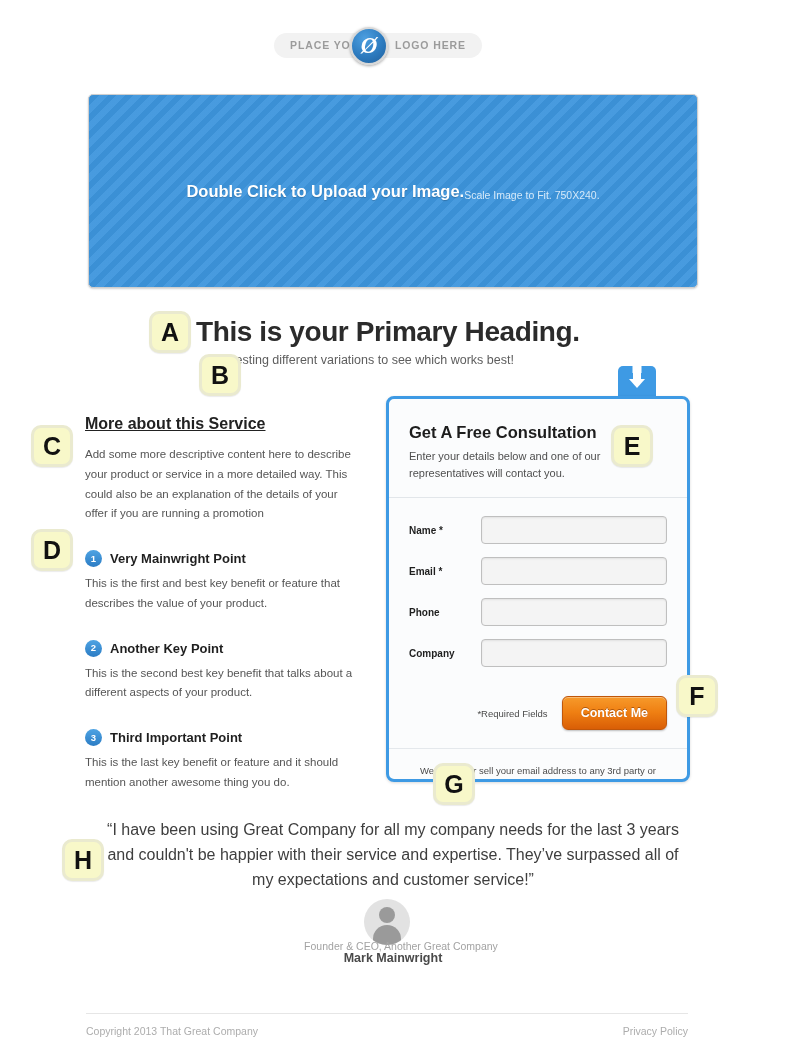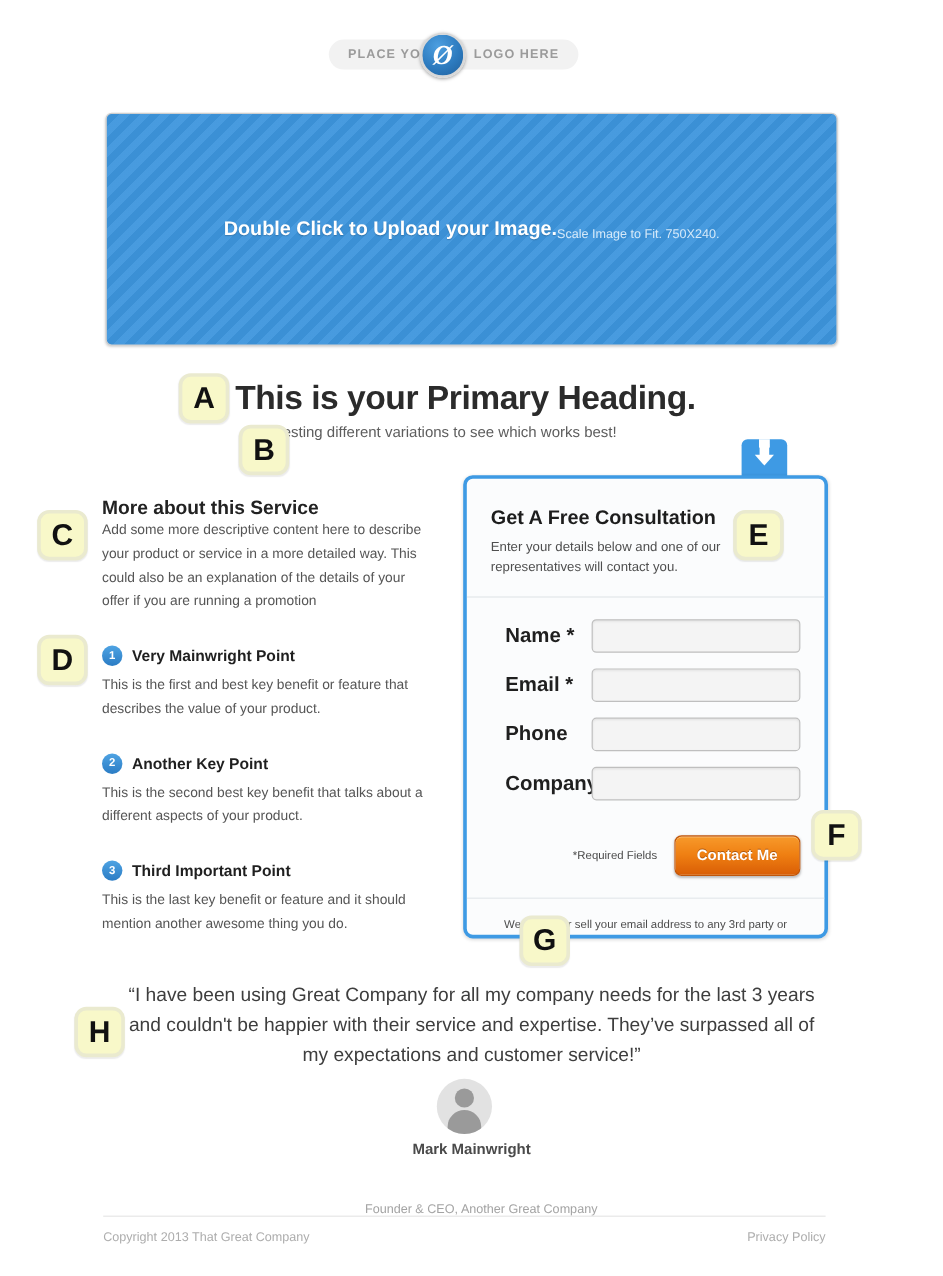--- a/index.html
+++ b/index.html
@@ -67,21 +67,21 @@
     letter-spacing: -0.4px; white-space: nowrap;
   }
   .sub-heading {
     position: absolute; left: 211px; top: 353px;
     font-size: 12.5px; color: #5d5d5d;
   }
 
   
   .col-left { position: absolute; left: 85px; top: 415px; width: 270px; }
   .col-title {
-    font-size: 16px; font-weight: bold; color: #222; 
+    font-size: 16px; font-weight: bold; color: #222; margin-bottom: 12px; text-decoration: underline;
   }
   .col-body {
     font-size: 11.5px; color: #555; line-height: 1.72;
   }
   .point { margin-top: 26px; }
   .point-head { display: flex; align-items: center; gap: 8px; }
   .num-badge {
     width: 17px; height: 17px; border-radius: 50%; flex: 0 0 17px;
     background: linear-gradient(180deg,#4ea3e3 0%, #2b7cc4 100%);
     color: #fff; font-size: 9.5px; font-weight: bold;
@@ -123,21 +123,21 @@
     box-shadow: 0 1px 3px rgba(0,0,0,.15);
     overflow: hidden;
   }
   .form-head { padding: 24px 20px 16px 20px; position: relative; }
   .form-title { font-size: 16.5px; font-weight: bold; color: #1d1d1d; }
   .form-desc { font-size: 11px; color: #4f4f4f; line-height: 1.5; margin-top: 6px; width: 200px; }
   .form-divider { height: 1px; background: #e2e6ea; }
   .form-fields { padding: 18px 20px 6px 20px; }
   .field-row { display: flex; align-items: center; margin-bottom: 13px; }
   .field-label {
-    width: 72px; font-size: 17px; font-weight: bold; color: #1f1f1f; flex: 0 0 72px; margin-left: 12px;
+    width: 72px; font-size: 10px; font-weight: bold; color: #1f1f1f; flex: 0 0 72px;
   }
   .field-input {
     flex: 1; height: 28px; border-radius: 4px;
     background: #f4f4f4;
     border: 1px solid #bfbfbf;
     box-shadow: inset 0 1px 2px rgba(0,0,0,.08);
     font-family: "Liberation Sans", sans-serif; font-size: 11.5px;
     padding: 0 7px; color: #333;
   }
   .form-action {
@@ -177,21 +177,21 @@
   }
   .avatar .body {
     position: absolute; left: 50%; top: 26px; transform: translateX(-50%);
     width: 28px; height: 24px; border-radius: 14px 14px 0 0; background: #9a9a9a;
   }
   .author-name {
     position: absolute; left: 0; right: 0; top: 951px;
     text-align: center; font-size: 12.5px; font-weight: bold; color: #4a4a4a;
   }
   .author-role {
-    position: absolute; left: 0; right: 0; top: 1002px;
+    position: absolute; left: 0; right: 0; top: 940px;
     text-align: center; font-size: 10.5px; color: #a3a3a3; padding-left: 16px;
   }
 
   
   .footer-rule {
     position: absolute; left: 86px; top: 1013px; width: 602px; height: 1px;
     background: #e6e6e6;
   }
   .footer {
     position: absolute; left: 86px; top: 1025px; width: 602px;

